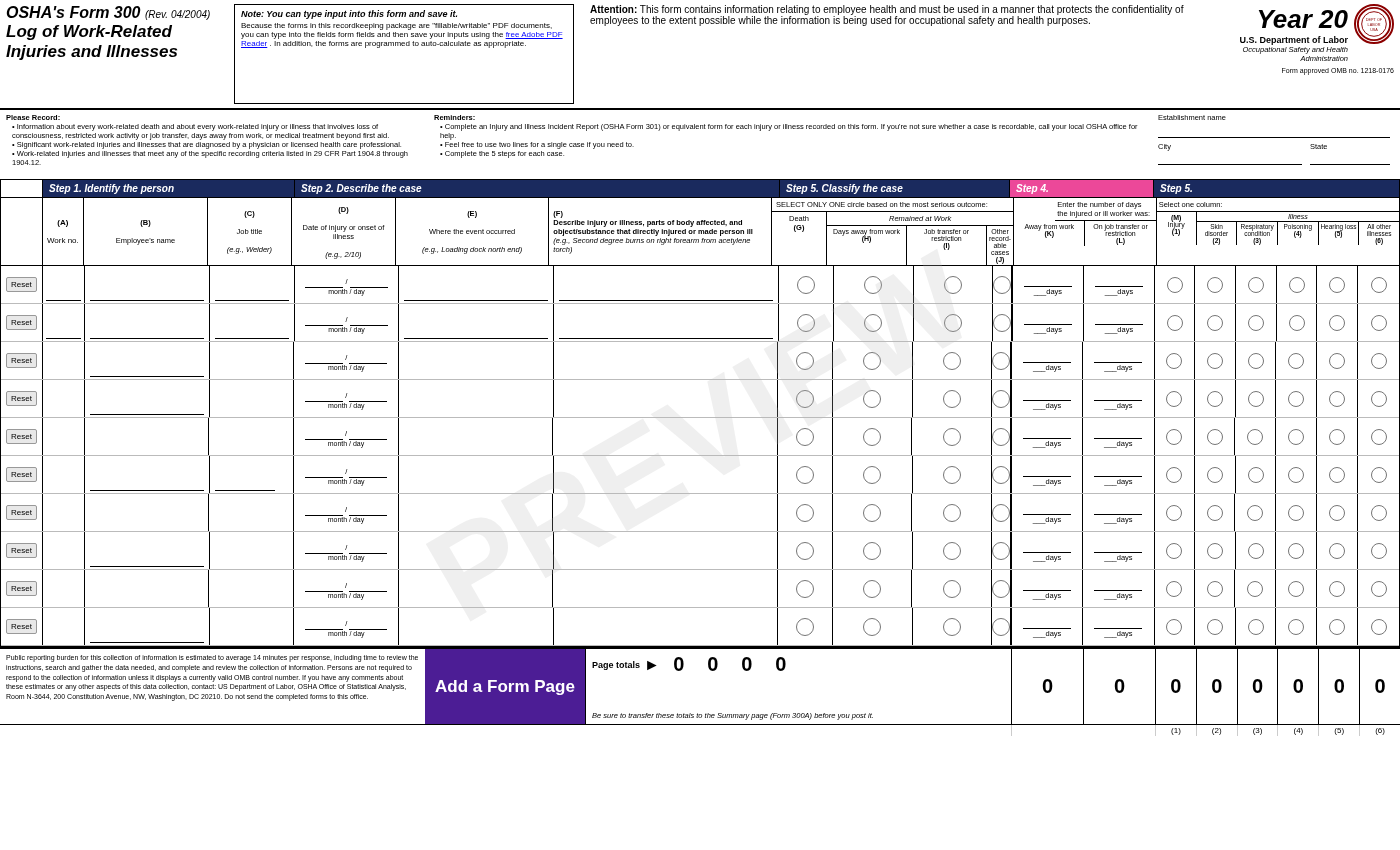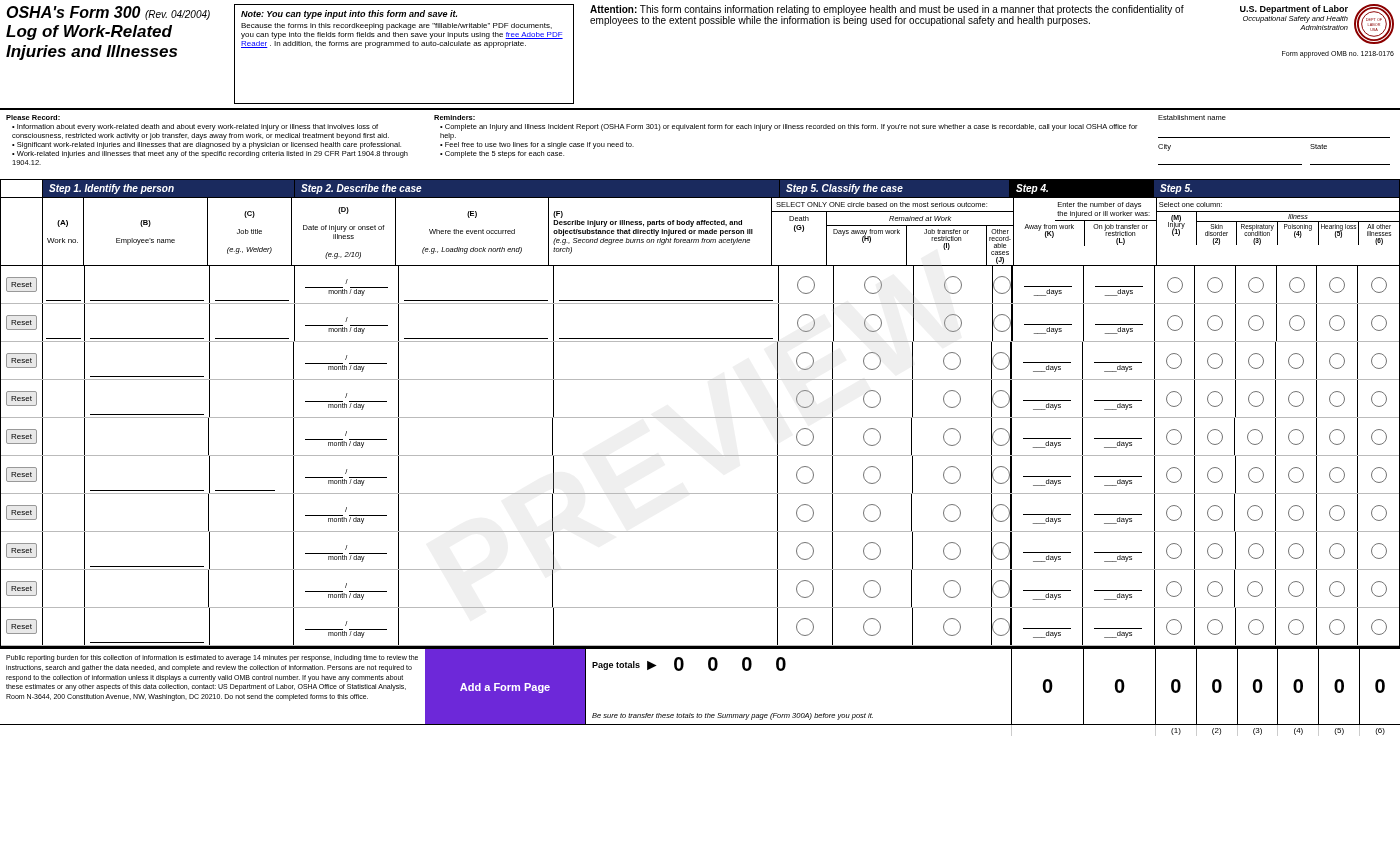--- a/index.html
+++ b/index.html
@@ -98,20 +98,21 @@
         <span>. In addition, the forms are programmed to auto-calculate as appropriate.</span>
       </div>
     </div>
     <div style="flex:1; font-size:10px; padding: 0 8px;">
       <span style="font-weight:bold;">Attention:</span>
       <span>This form contains information relating to employee health and must be used in a manner that protects the confidentiality of employees to the extent possible while the information is being used for occupational safety and health purposes.</span>
     </div>
     <div class="header-right">
       <div style="display:flex; align-items:flex-start; gap:6px; justify-content:flex-end;">
         <div>
+          <div style="font-size:26px; font-style:italic; font-weight:bold;">Year 20</div>
           <div style="font-size:9px; font-weight:bold; text-align:right;">U.S. Department of Labor</div>
           <div style="font-size:7.5px; font-style:italic; text-align:right;">Occupational Safety and Health Administration</div>
         </div>
         <div class="seal">
           <svg width="38" height="38" viewBox="0 0 38 38">
             <circle cx="19" cy="19" r="17" fill="none" stroke="#8B0000" stroke-width="2"></circle>
             <circle cx="19" cy="19" r="13" fill="none" stroke="#8B0000" stroke-width="1"></circle>
             <text x="19" y="16" font-size="4" text-anchor="middle" fill="#8B0000">DEPT OF</text>
             <text x="19" y="21" font-size="4" text-anchor="middle" fill="#8B0000">LABOR</text>
             <text x="19" y="26" font-size="4" text-anchor="middle" fill="#8B0000">USA</text>
@@ -164,21 +165,21 @@
       </div>
 
       <div style="width:485px; border-right:1px solid #000; background:#1a2a5e; color:#fff; padding:3px 6px; font-size:10px; font-style:italic; font-weight:bold; display:flex; align-items:center;">
         <span>Step 2. Describe the case</span>
       </div>
 
       <div style="flex:1; border-right:1px solid #000; background:#1a2a5e; color:#fff; padding:3px 6px; font-size:10px; font-style:italic; font-weight:bold; display:flex; align-items:center;">
         <span>Step 5. Classify the case</span>
       </div>
 
-      <div style="width:144px; border-right:1px solid #000; background:#000000; color:#fff; padding:3px 6px; font-size:10px; font-style:italic; font-weight:bold; display:flex; align-items:center;">
+      <div style="width:144px; border-right:1px solid #000; background:#ec4899; color:#fff; padding:3px 6px; font-size:10px; font-style:italic; font-weight:bold; display:flex; align-items:center;">
         <span>Step 4.</span>
       </div>
 
       <div style="width:245px; background:#1a2a5e; color:#fff; padding:3px 6px; font-size:10px; font-style:italic; font-weight:bold; display:flex; align-items:center;">
         <span>Step 5.</span>
       </div>
     </div>
 
     <div style="display:flex; border-bottom:1px solid #000; font-size:7.5px;">
 
@@ -918,21 +919,21 @@
             <input type="radio" name="illness_10" style="width: 16px; height: 16px;">
           </div>
       </div>
 
     </div>
   </div>
 
   <div style="display:flex; border-top:2px solid #000; min-height:55px; background:#fff; border-bottom:1px solid #000;">
     <div style="flex:1; font-size:7px; padding:4px 6px; line-height:1.4;">Public reporting burden for this collection of information is estimated to average 14 minutes per response, including time to review the instructions, search and gather the data needed, and complete and review the collection of information. Persons are not required to respond to the collection of information unless it displays a currently valid OMB control number. If you have any comments about these estimates or any other aspects of this data collection, contact: US Department of Labor, OSHA Office of Statistical Analysis, Room N-3644, 200 Constitution Avenue, NW, Washington, DC 20210. Do not send the completed forms to this office.</div>
     <div style="width:160px; flex-shrink:0; display:flex; align-items:stretch;">
-      <button style="background:#6d28d9; color:#fff; border:none; width:100%; font-size:11px; font-weight:bold; cursor:pointer; padding:8px;">Add a Form Page</button>
+      <button style="background:#4c1d95; color:#fff; border:none; width:100%; font-size:17px; font-weight:bold; cursor:pointer; padding:8px;">Add a Form Page</button>
     </div>
 
     <div style="flex:1; border-left:1px solid #000; display:flex; flex-direction:column; justify-content:space-between; padding:4px 6px;gap:35px;">
       <div style="display:flex; align-items:center; gap:4px;">
         <span style="font-weight:bold; font-size:9px;">Page totals</span>
         <span style="font-size:16px; font-weight:bold;">►</span>
         <span style="font-size:20px; font-weight:bold; width:30px; text-align:center;">0</span>
         <span style="font-size:20px; font-weight:bold; width:30px; text-align:center;">0</span>
         <span style="font-size:20px; font-weight:bold; width:30px; text-align:center;">0</span>
         <span style="font-size:20px; font-weight:bold; width:30px; text-align:center;">0</span>

